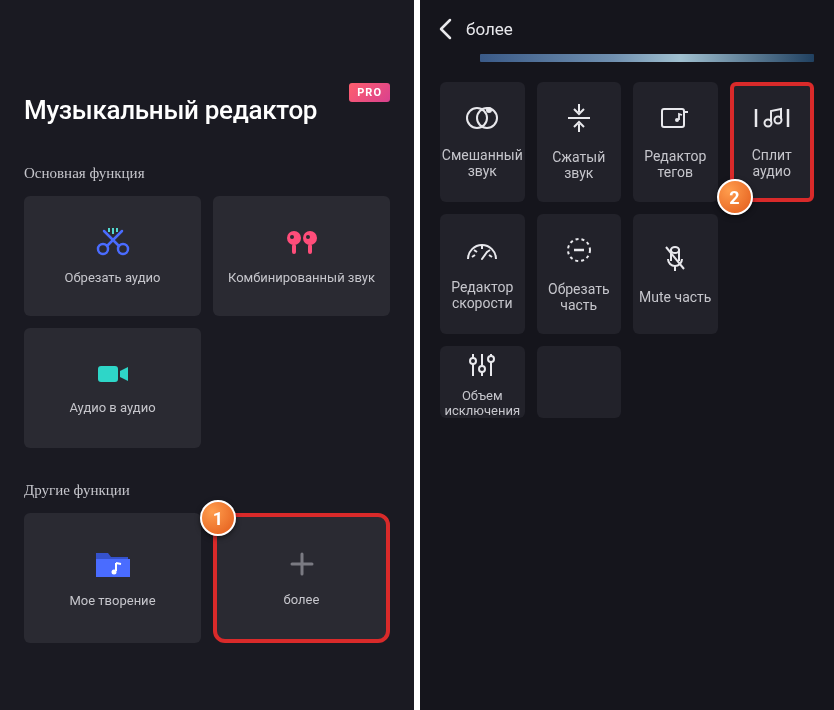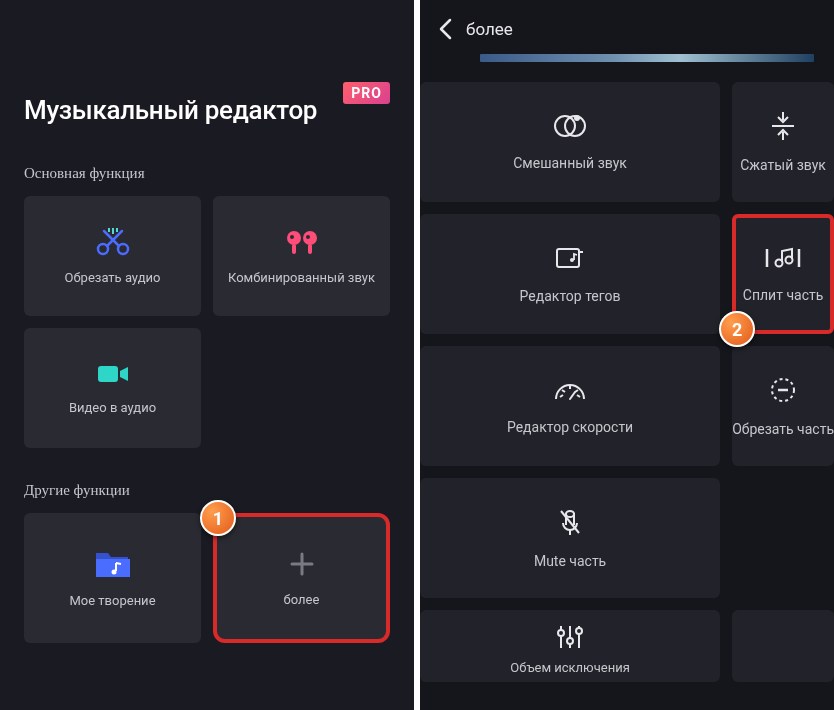--- a/index.html
+++ b/index.html
@@ -20,21 +20,21 @@
     position: relative;
     overflow: hidden;
   }
   .phone-left { padding: 26px 24px 0; }
   .phone-right { background: #15151c; }
 
   
   .header-row { display: flex; align-items: center; justify-content: space-between; margin-top: 34px; margin-bottom: 40px; }
   .title { font-size: 26px; font-weight: 500; color: #fff; letter-spacing: -0.3px; margin-top: 35px; }
   .pro-badge {
-    font-size: 14px; font-weight: 700; color: #fff;
+    font-size: 11px; font-weight: 700; color: #fff;
     background: linear-gradient(135deg, #ff5f6d, #d9418f);
     padding: 3px 8px; border-radius: 3px; letter-spacing: 1px;
   }
   .section-label { font-size: 15px; color: #c6c6cc; margin-bottom: 14px; font-family: Liberation Serif, serif; }
   .grid { display: grid; grid-template-columns: 1fr 1fr; gap: 12px; margin-bottom: 34px; }
   .tile {
     background: #2a2a32;
     border-radius: 6px;
     height: 120px;
     display: flex;
@@ -64,21 +64,21 @@
     box-shadow: 0 2px 5px rgba(0,0,0,.5);
     z-index: 5;
   }
 
   
   .topbar { display: flex; align-items: center; gap: 14px; padding: 18px 18px 14px; }
   .back-chevron { font-size: 24px; color: #e8e8ec; cursor: pointer; }
   .topbar-title { font-size: 17px; color: #e8e8ec; }
   .preview-strip { height: 8px; margin: 0 20px 20px 60px;
     background: linear-gradient(90deg,#3a5a88 0%,#7090b0 40%,#a0c0d0 60%,#204060 100%); border-radius:1px; }
-  .grid-right { display: grid; grid-template-columns: 1fr; gap: 12px; padding: 0 0 18px; }
+  .grid-right { display: grid; grid-template-columns: 1fr 1fr 1fr 1fr; gap: 12px; padding: 0 20px 18px; }
   .tile-r {
     background: #22222a;
     border-radius: 6px;
     height: 120px;
     display: flex; flex-direction: column; align-items: center; justify-content: center;
     gap: 16px; cursor: pointer; position: relative;
   }
   .tile-r-label { font-size: 14px; color: #c6c6cc; text-align: center; }
 
   .tile-r.cut { height: 72px; }
@@ -130,21 +130,21 @@
       </span>
       <span class="tile-label">Комбинированный звук</span>
     </div>
     <div class="tile">
       <span class="ic">
         <svg width="34" height="24" viewBox="0 0 34 24">
           <rect x="2" y="4" width="20" height="16" rx="3" fill="#2ed6c8"></rect>
           <path d="M24 9 L32 5 L32 19 L24 15 Z" fill="#2ed6c8"></path>
         </svg>
       </span>
-      <span class="tile-label">Видео в аудио</span>
+      <span class="tile-label">Аудио в аудио</span>
     </div>
   </div>
 
   <div class="section-label">Другие функции</div>
   <div class="grid">
     <div class="tile tile-other">
       <span class="ic">
         <svg width="38" height="30" viewBox="0 0 38 30">
           <path d="M2 6 L14 6 L17 10 L36 10 L36 28 L2 28 Z" fill="#4a6cff"></path>
           <path d="M2 4 L14 4 L17 8 L34 8 L34 10 L2 10 Z" fill="#3552cc"></path>
@@ -217,21 +217,21 @@
       <div class="step-badge" id="badge2">2</div>
       <span class="ic">
         <svg width="38" height="26" viewBox="0 0 38 26">
             <line x1="3" y1="4" x2="3" y2="22" stroke="#e8e8ec" stroke-width="2.5"></line>
             <line x1="35" y1="4" x2="35" y2="22" stroke="#e8e8ec" stroke-width="2.5"></line>
             <circle cx="15" cy="18" r="3.5" fill="none" stroke="#e8e8ec" stroke-width="2"></circle>
             <circle cx="25" cy="15" r="3.5" fill="none" stroke="#e8e8ec" stroke-width="2"></circle>
             <path d="M18 17 L18 6 L28 4 L28 14" fill="none" stroke="#e8e8ec" stroke-width="2"></path>
           </svg>
       </span>
-      <span class="tile-r-label">Сплит часть</span>
+      <span class="tile-r-label">Сплит аудио</span>
     </div>
     <div class="tile-r">
       <span class="ic">
         <svg width="36" height="26" viewBox="0 0 36 26">
             <path d="M4 22 A14 14 0 0 1 32 22" fill="none" stroke="#e8e8ec" stroke-width="2"></path>
             <line x1="8" y1="20" x2="11" y2="18" stroke="#e8e8ec" stroke-width="2"></line>
             <line x1="10" y1="13" x2="13" y2="15" stroke="#e8e8ec" stroke-width="2"></line>
             <line x1="18" y1="9" x2="18" y2="12" stroke="#e8e8ec" stroke-width="2"></line>
             <line x1="26" y1="13" x2="23" y2="15" stroke="#e8e8ec" stroke-width="2"></line>
             <line x1="28" y1="20" x2="25" y2="18" stroke="#e8e8ec" stroke-width="2"></line>

